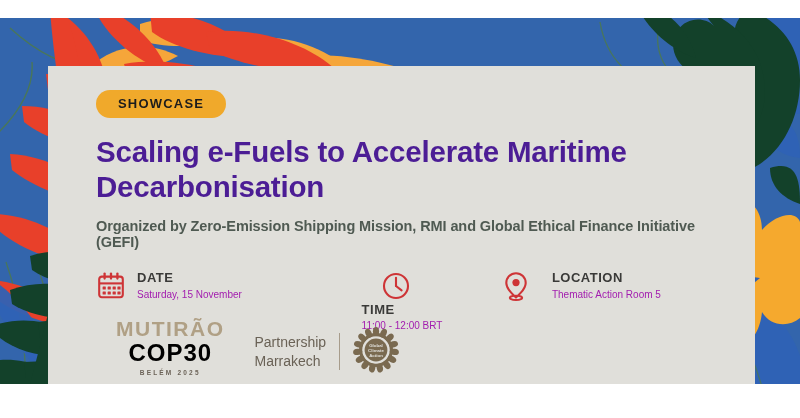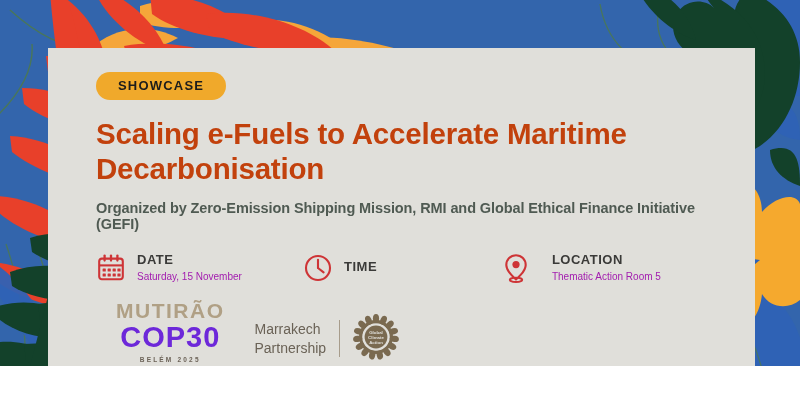--- a/index.html
+++ b/index.html
@@ -9,20 +9,21 @@
   }
   body {
     font-family: "Liberation Sans", sans-serif;
   }
   #poster {
     position: relative;
     width: 800px;
     height: 366px;
     overflow: hidden;
     background: #3366AA;
+    margin-top: 18px;
   }
   .bg-base {
     position: absolute;
     inset: 0;
     background: #3365AC;
   }
   .deco-svg {
     position: absolute;
     inset: 0;
     width: 800px;
@@ -54,21 +55,21 @@
     letter-spacing: 1.2px;
     padding: 7px 22px 8px 22px;
     border-radius: 18px;
     line-height: 1;
   }
   
   .title {
     margin-top: 17px;
     font-size: 29.5px;
     font-weight: bold;
-    color: #c2410c;
+    color: #4c1d95;
     line-height: 1.18;
     letter-spacing: -0.2px;
     max-width: 600px;
   }
   .subtitle {
     margin-top: 13px;
     font-size: 14.5px;
     color: #4F5A52;
     letter-spacing: -0.1px;
     font-weight: bold;
@@ -77,21 +78,21 @@
   .info-row {
     margin-top: 20px;
     display: flex;
     align-items: flex-start;
   }
   .info-item {
     display: flex;
     align-items: center;
   }
   .info-item.date   { width: 225px; }
-  .info-item.time   { width: 215px; }
+  .info-item.time   { width: 215px; flex-direction: column; }
   .info-item.location { width: 250px; gap: 10px; }
   .info-icon {
     width: 30px;
     height: 32px;
     margin-right: 11px;
     flex: 0 0 auto;
     display: flex;
     align-items: center;
     justify-content: center;
   }
@@ -117,24 +118,24 @@
     align-items: flex-end;
   }
   .cop-logo { text-align: center; line-height: 1; }
   .cop-mutirao {
     font-size: 21px;
     font-weight: bold;
     letter-spacing: 1.5px;
     color: #B0A085;
   }
   .cop-cop30 {
-    font-size: 29px;
+    font-size: 24px;
     font-weight: bold;
     letter-spacing: 1px;
-    color: #6d28d9;
+    color: #000000;
     margin-top: 2px;
   }
   .cop-belem {
     font-size: 6.5px;
     font-weight: bold;
     letter-spacing: 2.2px;
     color: #6B6257;
     margin-top: 5px;
   }
   .mp-block {
@@ -361,20 +362,21 @@
         <div class="info-item time">
           <div class="info-icon">
             <svg width="28" height="28" viewBox="0 0 28 28">
               <circle cx="14" cy="14" r="12" fill="none" stroke="#CE3436" stroke-width="2.1"></circle>
               <line x1="14" y1="14" x2="14" y2="5.8" stroke="#CE3436" stroke-width="2.1" stroke-linecap="round"></line>
               <line x1="14" y1="14" x2="19.6" y2="18.4" stroke="#CE3436" stroke-width="2.1" stroke-linecap="round"></line>
             </svg>
           </div>
           <div class="info-text">
             <div class="info-label">TIME</div>
+            <div class="info-value">11:00 - 12:00 BRT</div>
           </div>
         </div>
 
         <div class="info-item location">
           <div class="info-icon">
             <svg width="28" height="30" viewBox="0 0 28 30">
               <path d="M14 2.2 C 8.6 2.2 4.3 6.5 4.3 11.9 C 4.3 18.6 14 26.4 14 26.4 C 14 26.4 23.7 18.6 23.7 11.9 C 23.7 6.5 19.4 2.2 14 2.2 Z" fill="none" stroke="#CE3436" stroke-width="2.1"></path>
               <circle cx="14" cy="11.6" r="3.6" fill="#CE3436"></circle>
               <ellipse cx="14" cy="26.8" rx="6.2" ry="2.2" fill="none" stroke="#CE3436" stroke-width="1.9"></ellipse>
             </svg>
@@ -391,22 +393,22 @@
     <div class="logos">
 
       <div class="cop-logo">
         <div class="cop-mutirao">MUTIRÃO</div>
         <div class="cop-cop30">COP30</div>
         <div class="cop-belem">BELÉM 2025</div>
       </div>
 
       <div class="mp-block">
         <div class="mp-text">
+          <div>Partnership</div>
           <div>Marrakech</div>
-          <div>Partnership</div>
         </div>
         <div class="mp-emblem">
           <svg width="46" height="46" viewBox="0 0 46 46">
             <g fill="#7A6A50">
 
               <g id="petals">
                 <g transform="translate(23,23)">
                   <g>
                       <ellipse cx="0" cy="-18.4" rx="3.1" ry="4.6"></ellipse>
                     </g>

